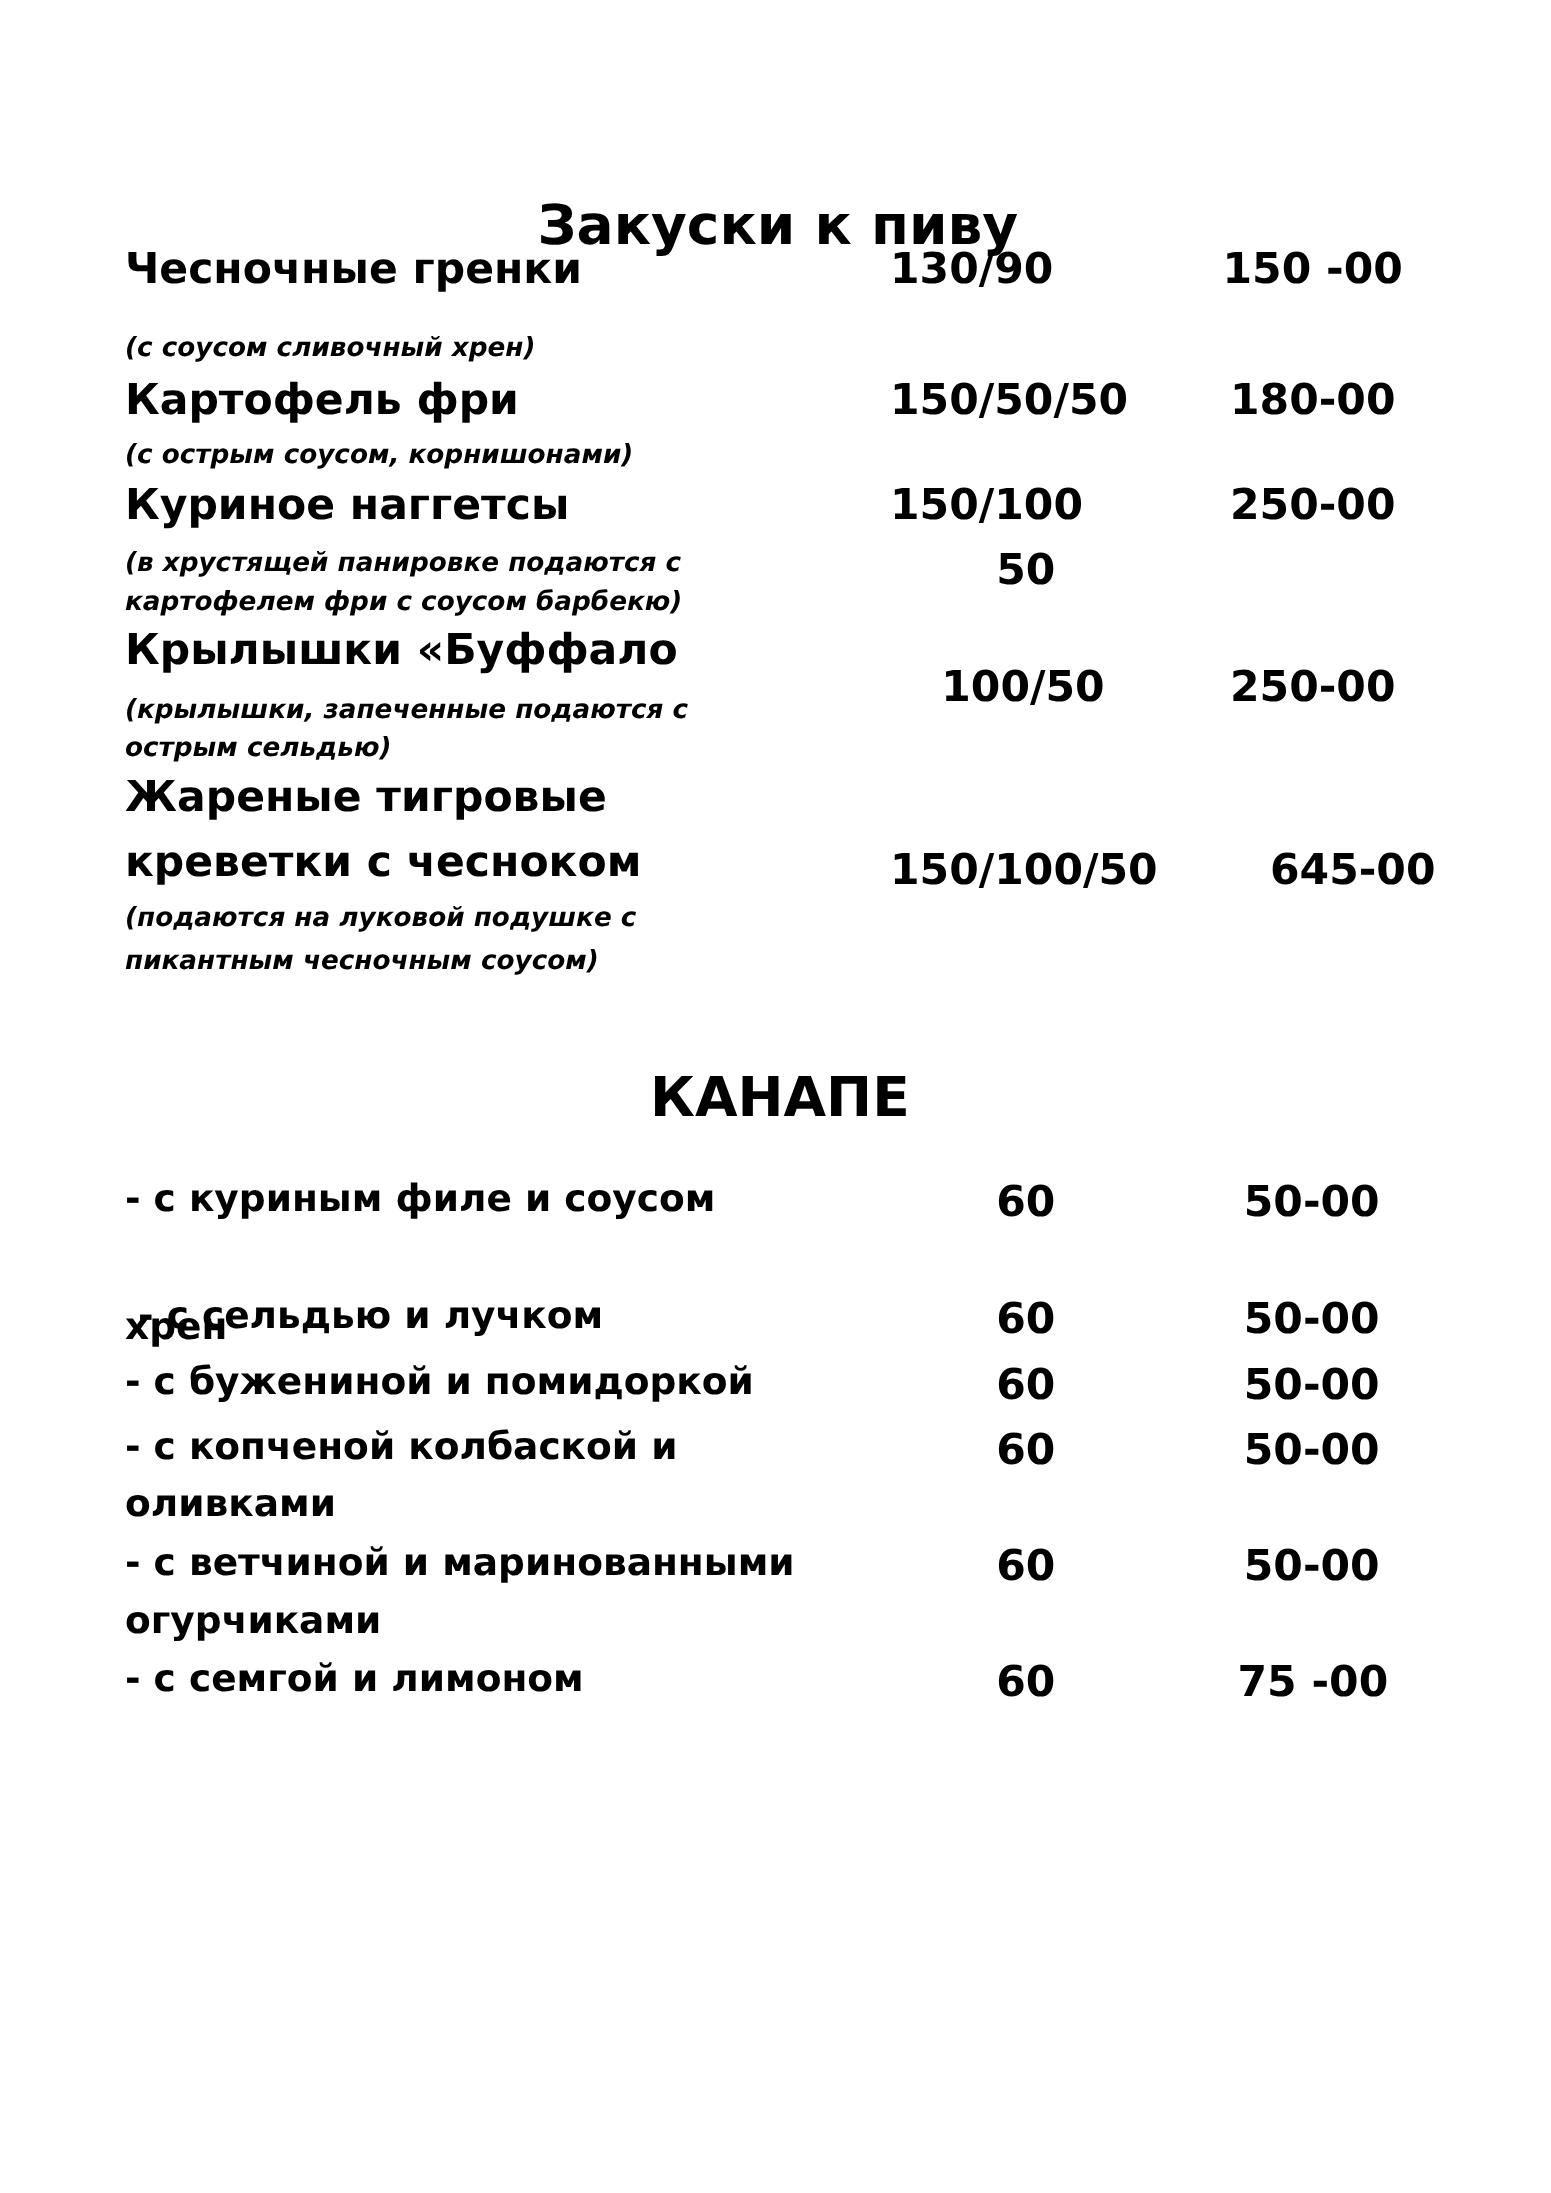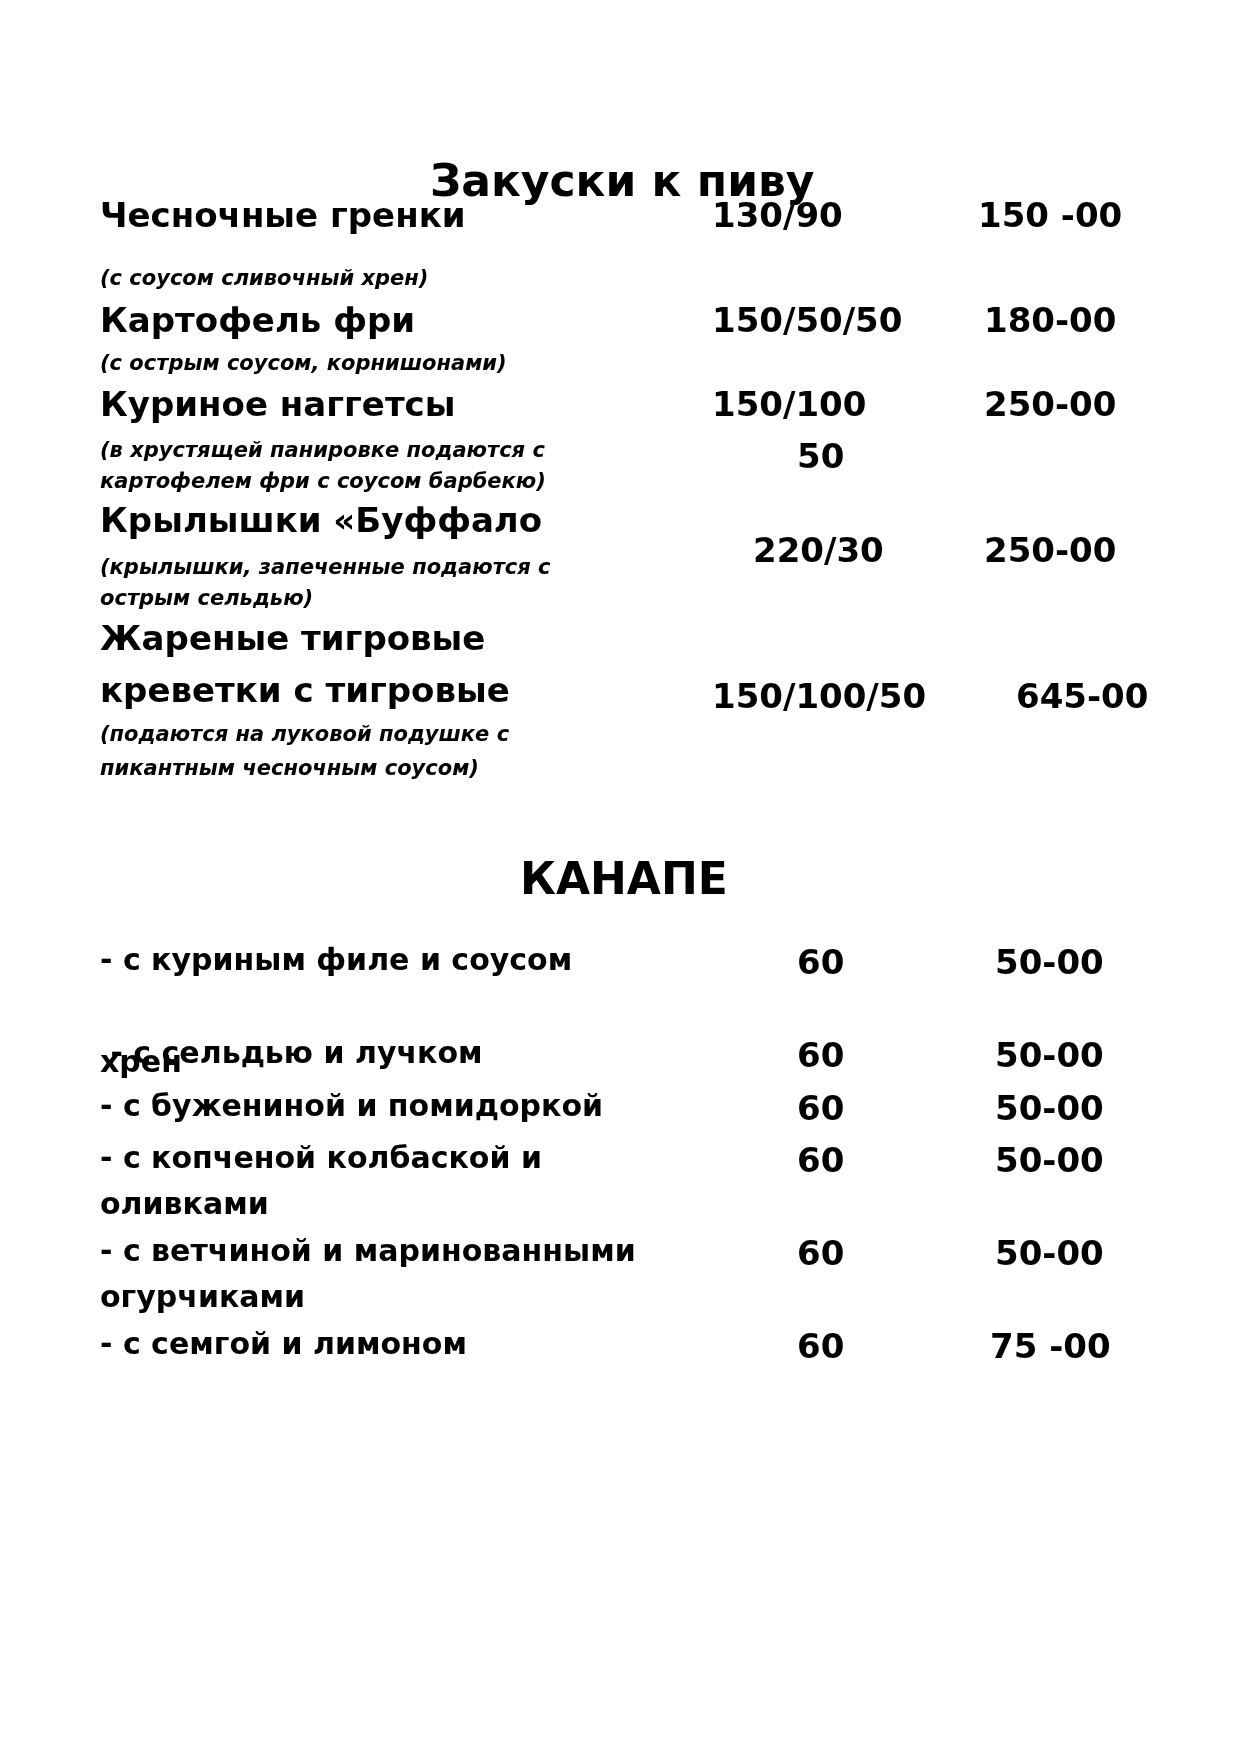--- a/index.html
+++ b/index.html
@@ -32,26 +32,26 @@
 
   <div class="abs name" style="top:384px;">Куриное  наггетсы</div>
   <div class="abs num" style="left:712px; top:384px;">150/100</div>
   <div class="abs num" style="left:984px; top:384px;">250-00</div>
   <div class="abs desc" style="top:438px;">(в хрустящей панировке  подаются с</div>
   <div class="abs num" style="left:797px; top:436px;">50</div>
   <div class="abs desc" style="top:469px;">картофелем фри с соусом барбекю)</div>
 
   <div class="abs name" style="top:500px;">Крылышки «Буффало</div>
   <div class="abs desc" style="top:555px;">(крылышки, запеченные подаются с</div>
-  <div class="abs num" style="left:753px; top:530px;">220/30</div>
+  <div class="abs num" style="left:753px; top:530px;">100/50</div>
   <div class="abs num" style="left:984px; top:530px;">250-00</div>
   <div class="abs desc" style="top:586px;">острым сельдью)</div>
 
   <div class="abs name" style="top:618px;">Жареные тигровые</div>
-  <div class="abs name" style="top:670px;">креветки с тигровые</div>
+  <div class="abs name" style="top:670px;">креветки с чесноком</div>
   <div class="abs num" style="left:712px; top:676px;">150/100/50</div>
   <div class="abs num" style="left:984px; top:676px;margin-left:32px;">645-00</div>
   <div class="abs desc" style="top:722px;">(подаются на луковой подушке с</div>
   <div class="abs desc" style="top:756px;">пикантным чесночным соусом)</div>
 
   <div class="abs title" style="left:520px; top:853px;">КАНАПЕ</div>
 
   <div class="abs c-left" style="top:942px;">- с куриным филе и соусом</div>
   <div class="abs c-num" style="left:797px; top:942px;">60</div>
   <div class="abs c-num" style="left:995px; top:942px;">50-00</div>

